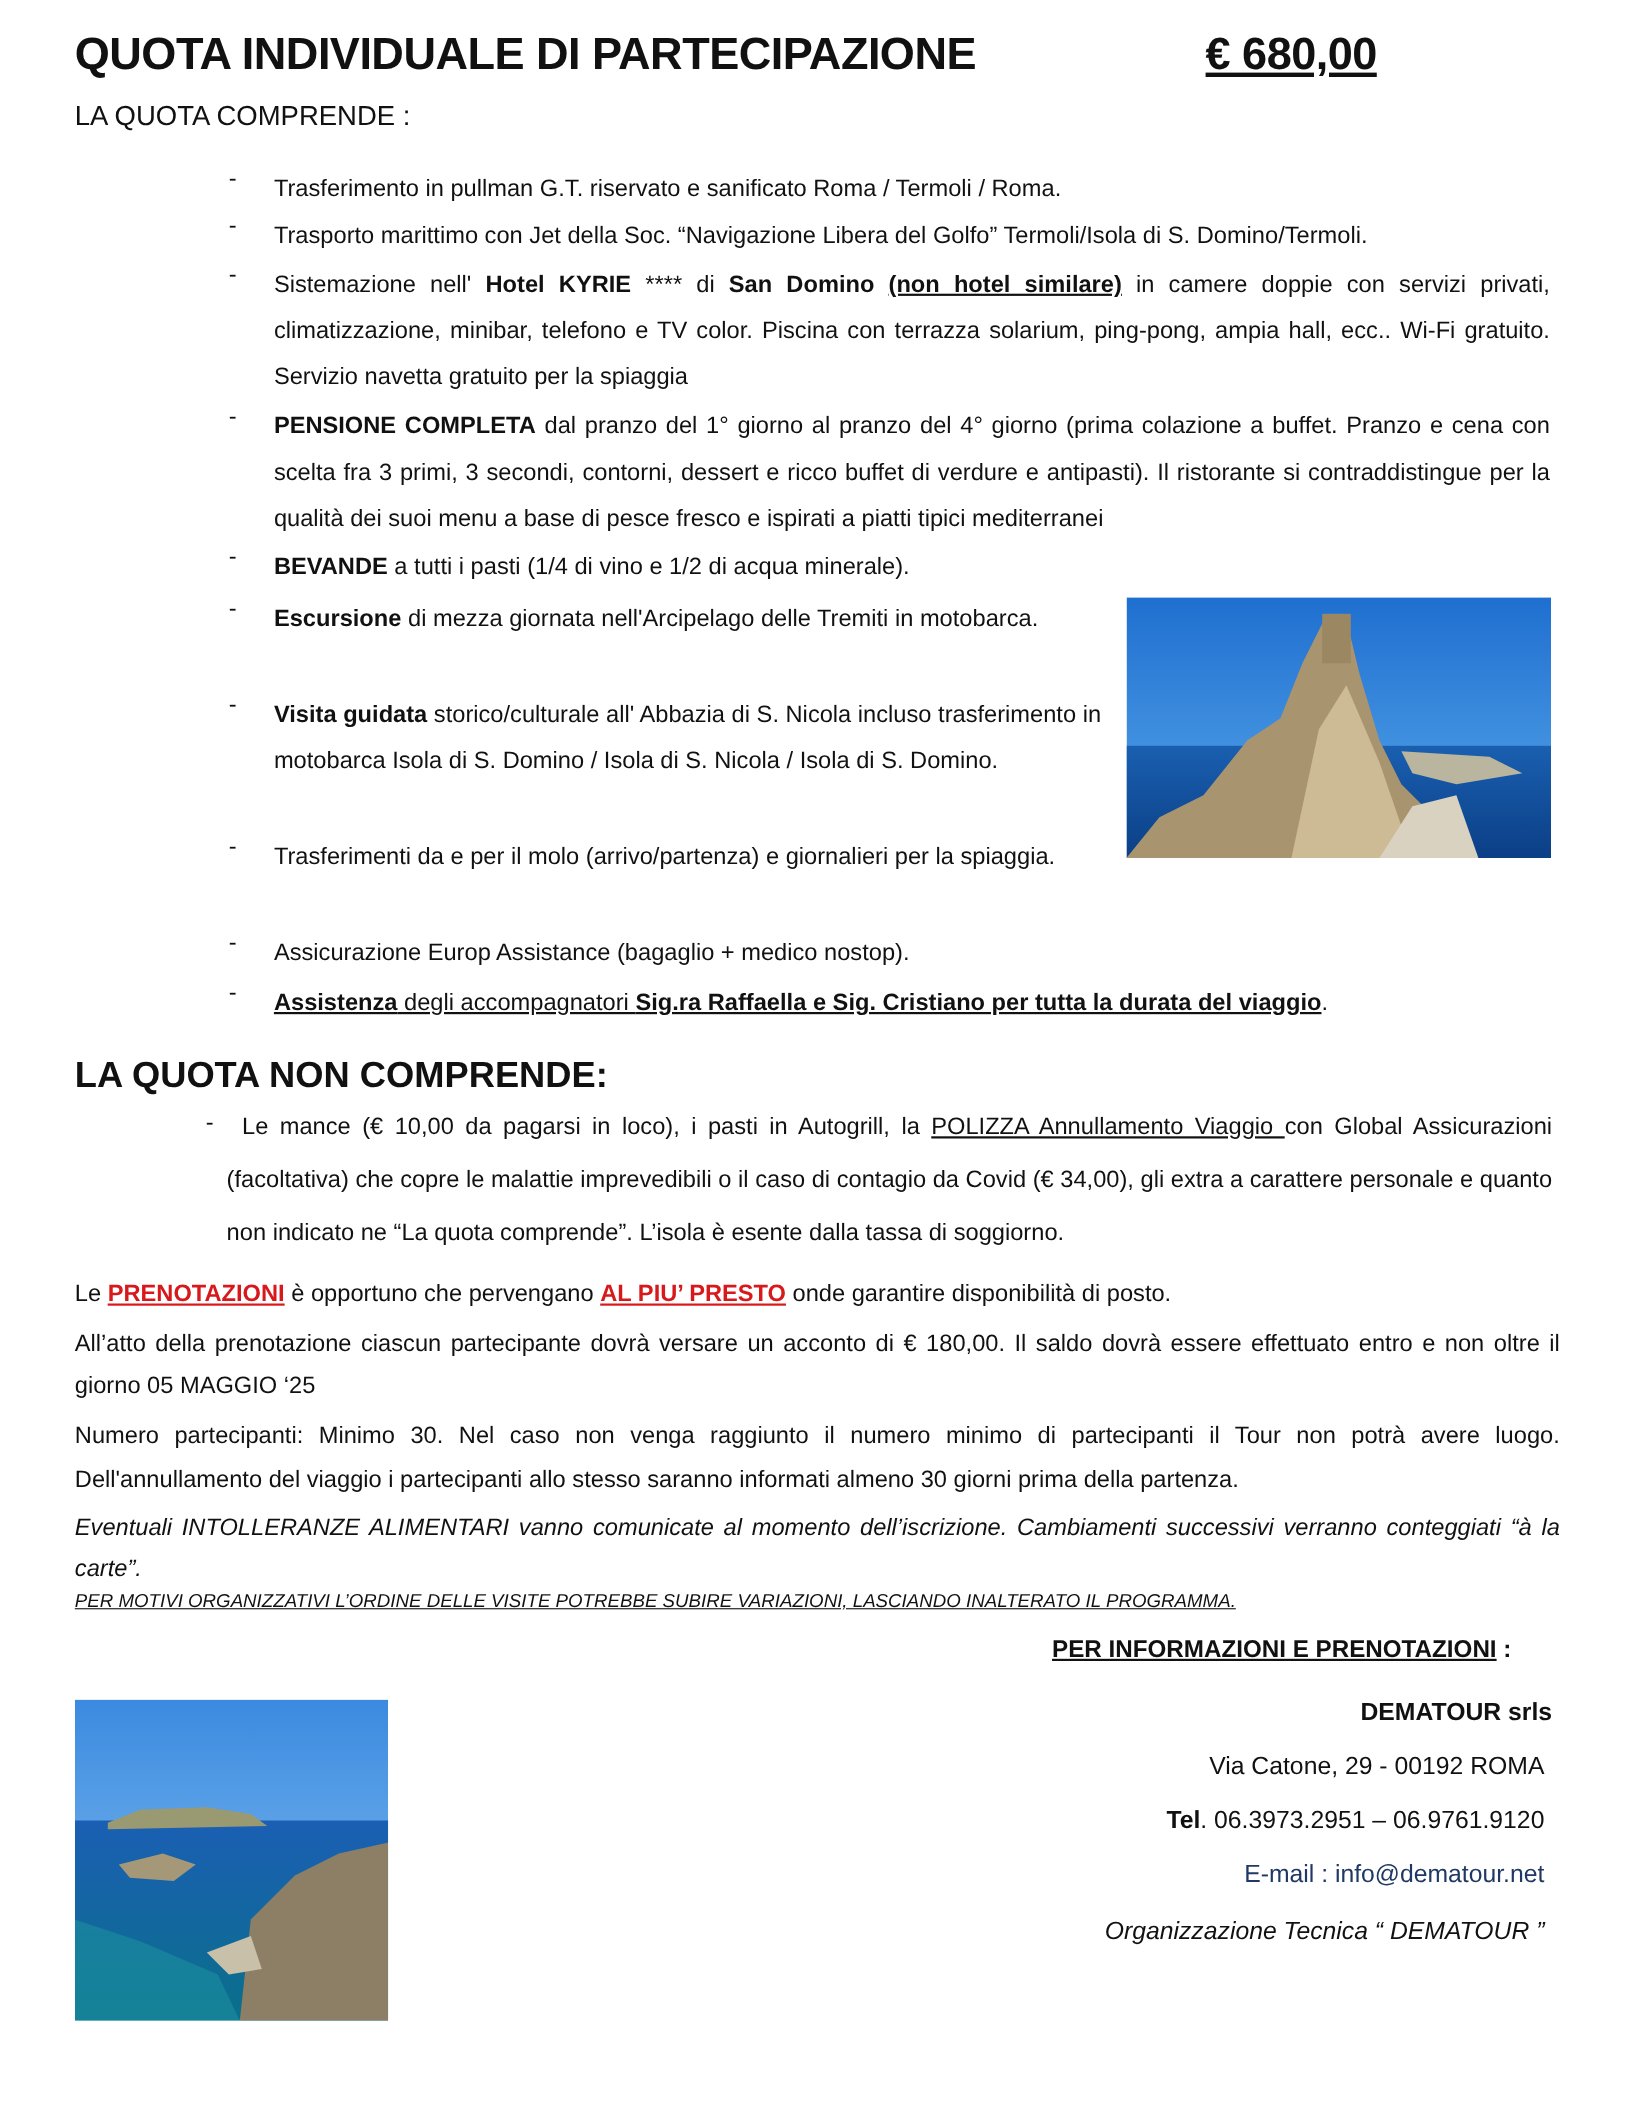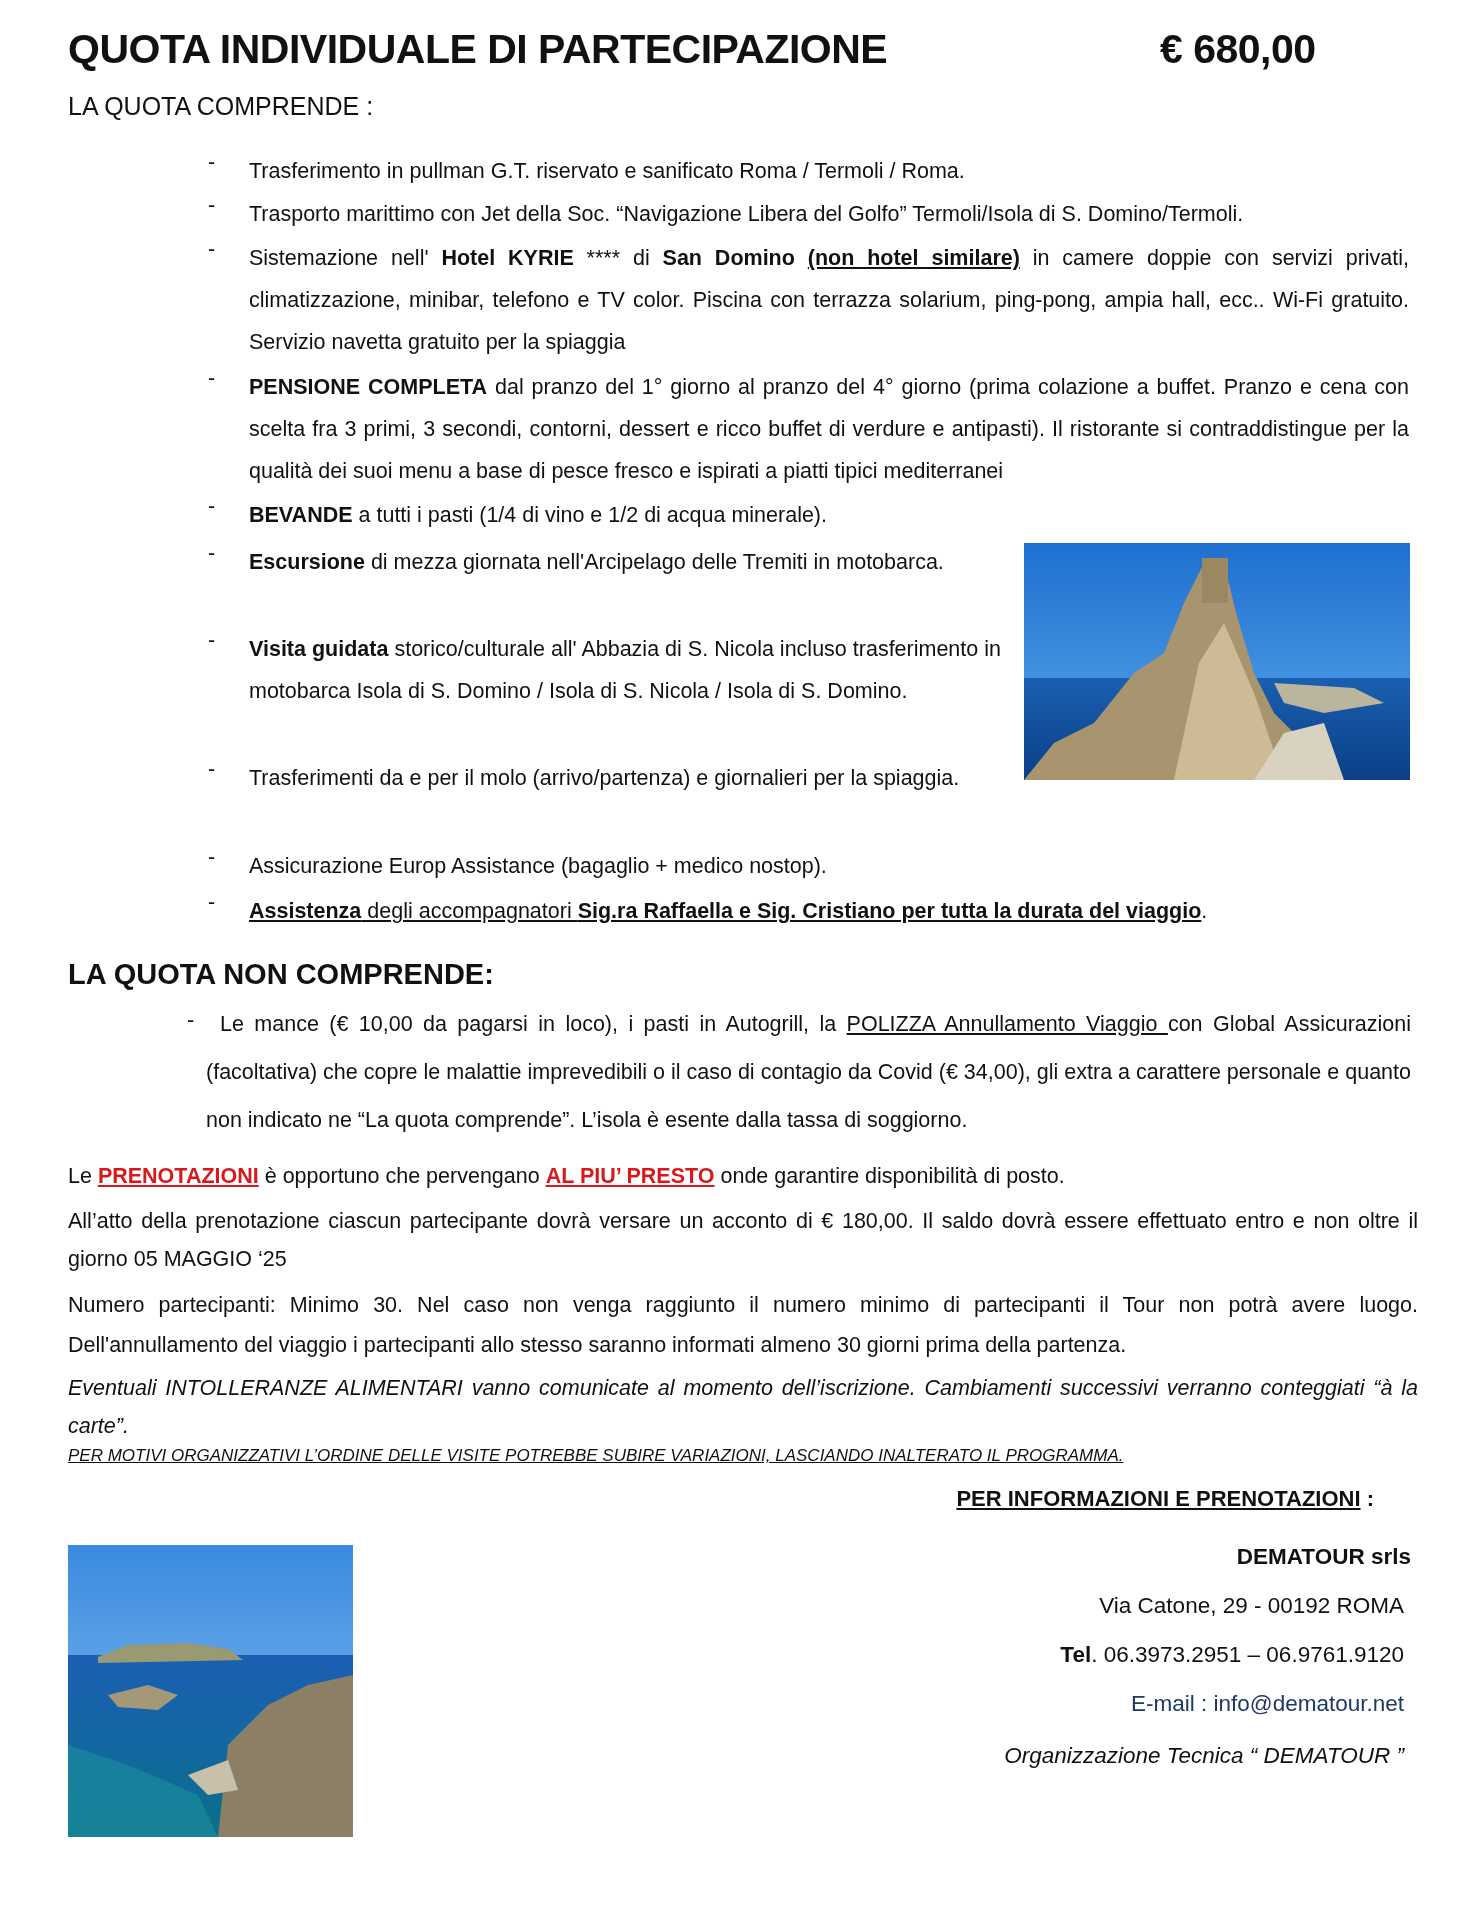--- a/index.html
+++ b/index.html
@@ -1,36 +1,36 @@
 <!DOCTYPE html>
 <html><head>
 <meta charset="utf-8">
 <style>
   html,body{margin:0;padding:0;background:#fff;}
   body{width:1484px;height:1920px;position:relative;overflow:hidden;font-family:"Liberation Sans",sans-serif;color:#111;}
   .abs{position:absolute;}
   .h1{font-weight:bold;font-size:41px;letter-spacing:-0.5px;white-space:nowrap;}
   .h2{font-weight:normal;font-size:25px;white-space:nowrap;}
-  .h3{font-weight:bold;font-size:29px;white-space:nowrap;}
+  .h3{font-weight:bold;font-size:33px;white-space:nowrap;}
   .txt{font-size:21.5px;line-height:42px;}
   .just{text-align:justify;text-align-last:left;}
   .dash{position:absolute;left:208px;font-size:21.5px;}
   b{font-weight:bold;}
   u{text-decoration:underline;}
   .red{color:#d7191c;font-weight:bold;text-decoration:underline;}
   .it{font-style:italic;}
   .photo{position:absolute;overflow:hidden;}
   .right{text-align:right;white-space:nowrap;font-size:22.5px;}
   .email{color:#1f3864;text-align:right;}
 </style>
 </head>
 <body>
 
 <div class="abs h1" style="left:68px;top:26px;">QUOTA INDIVIDUALE DI PARTECIPAZIONE</div>
-<div class="abs h1" style="left:1160px;top:26px;">€  680,00</div>
+<div class="abs h1" style="left:1096px;top:26px;text-decoration:underline;">€  680,00</div>
 <div class="abs h2" style="left:68px;top:92px;">LA QUOTA COMPRENDE :</div>
 
 <div>
   <span class="dash" style="top:150px;">-</span>
   <div class="abs txt" style="left:249px;top:150px;width:1160px;">Trasferimento in pullman G.T. riservato e sanificato Roma / Termoli / Roma.</div>
 
   <span class="dash" style="top:193px;">-</span>
   <div class="abs txt" style="left:249px;top:193px;width:1160px;">Trasporto marittimo con Jet della Soc. “Navigazione Libera del Golfo” Termoli/Isola di S. Domino/Termoli.</div>
 
   <span class="dash" style="top:237px;">-</span>

